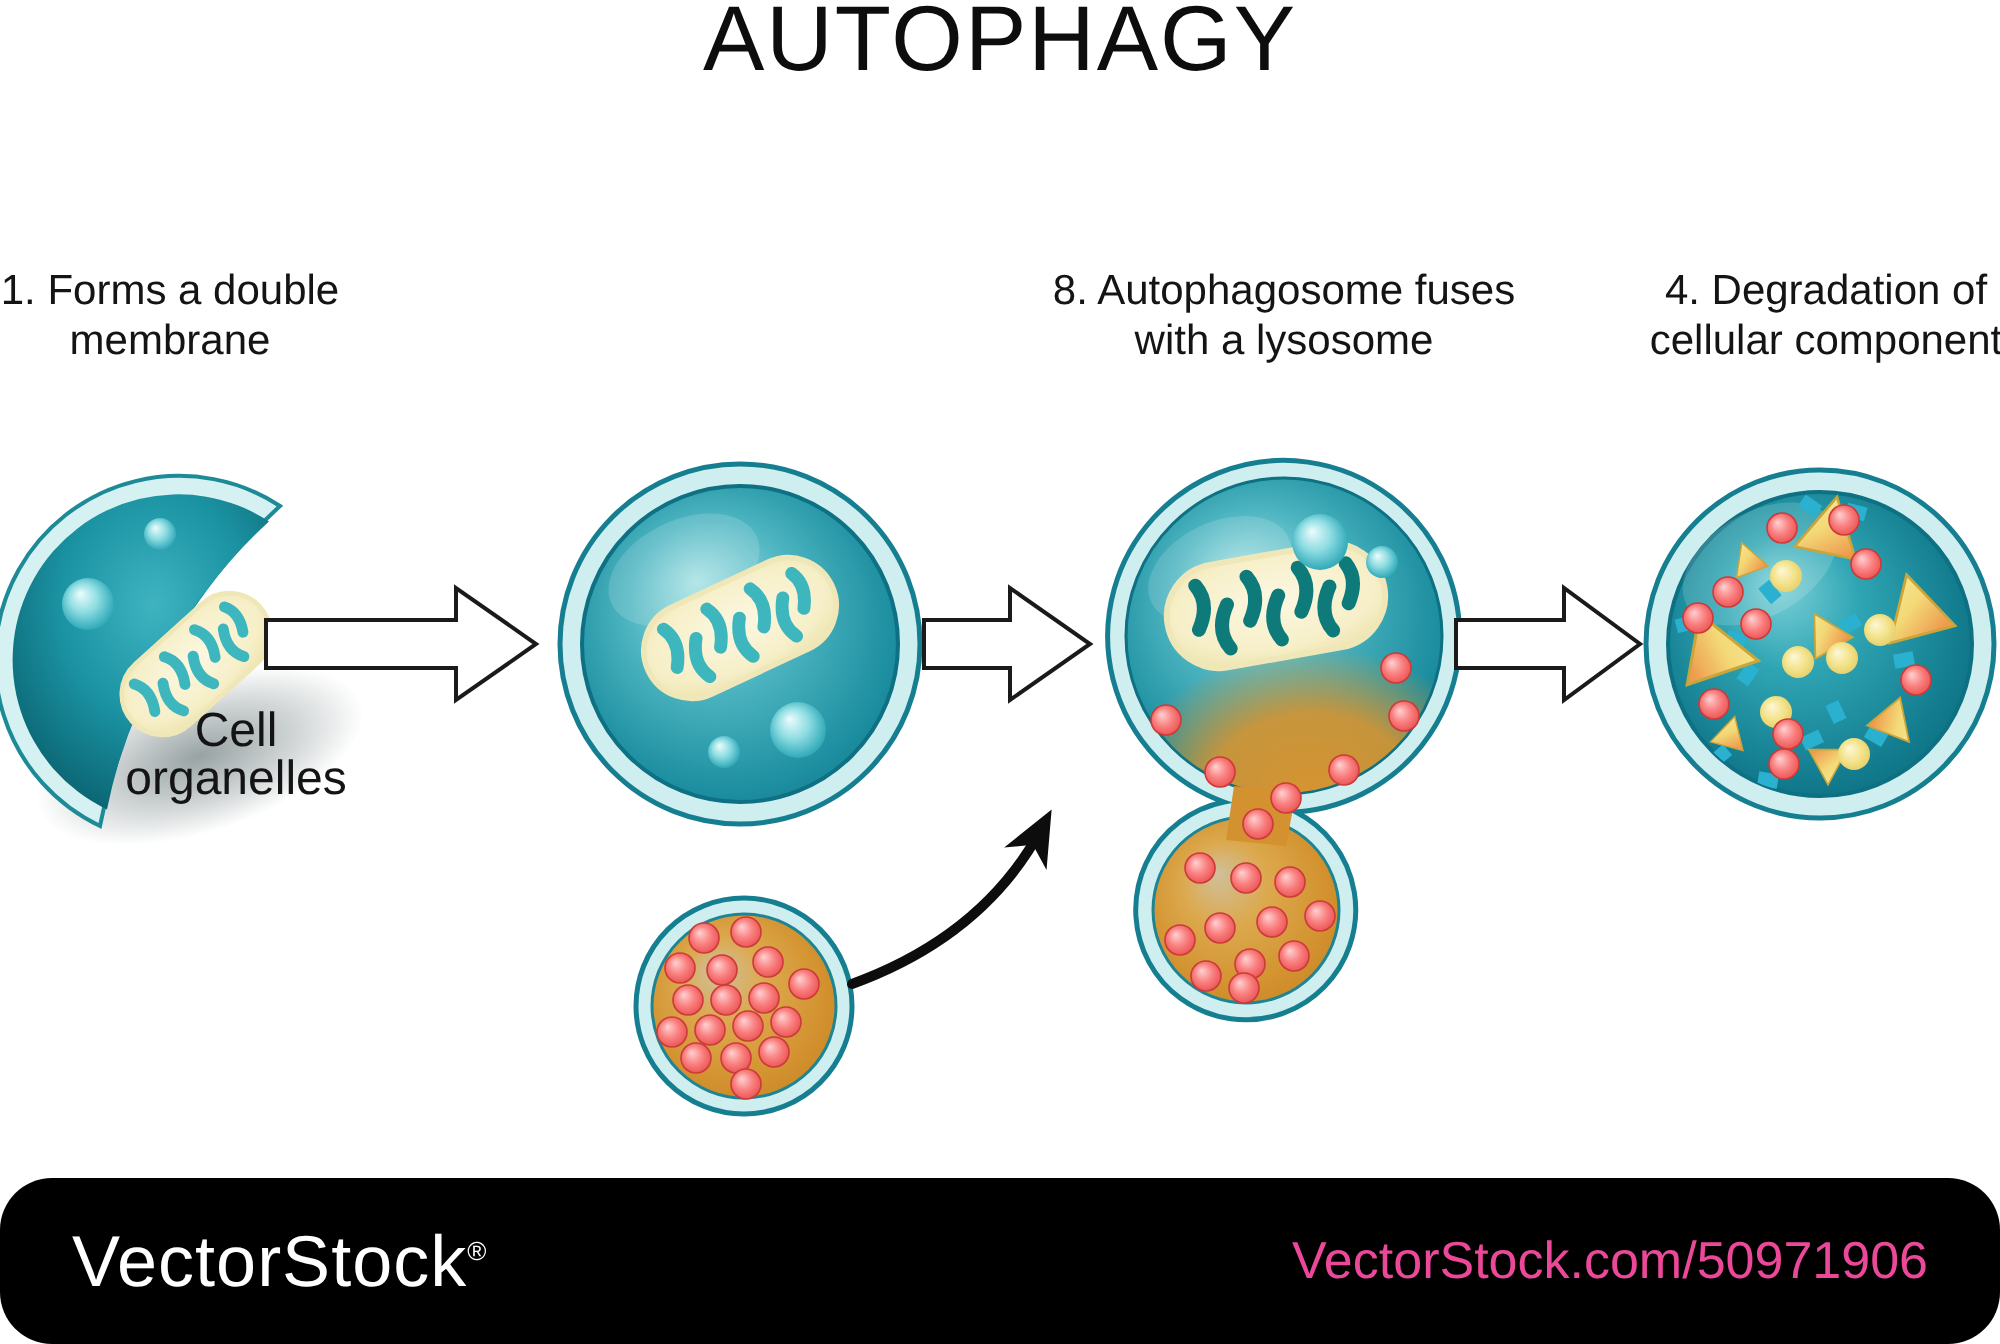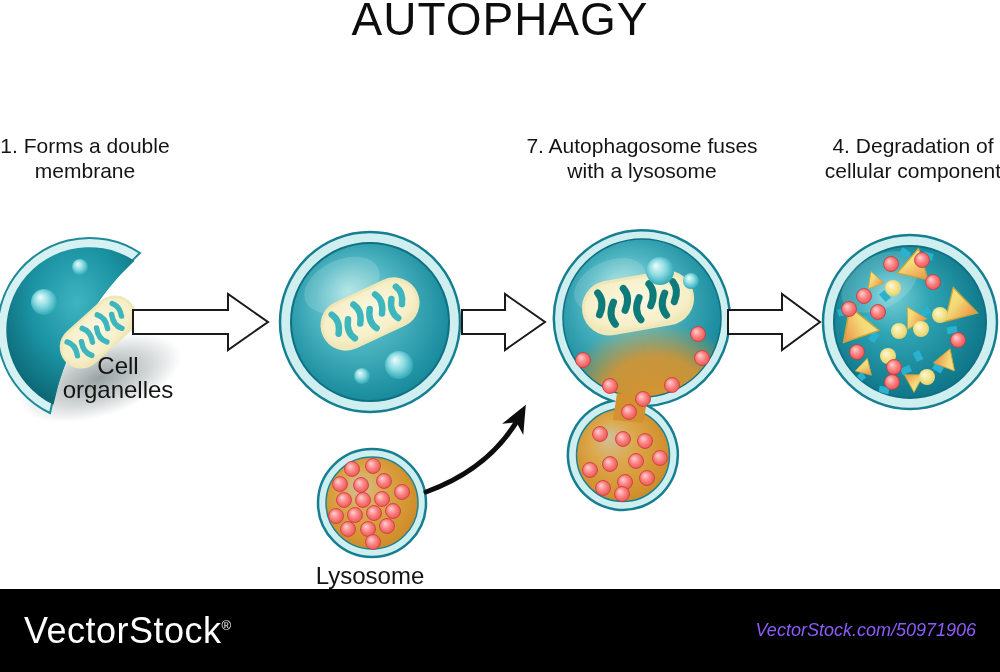--- a/index.html
+++ b/index.html
@@ -11,34 +11,34 @@
   #sl1{left:-10px;top:133px;width:190px;}
   #sl2{left:255px;top:133px;width:230px;}
   #sl3{left:517px;top:133px;width:250px;}
   #sl4{left:813px;top:133px;width:200px;}
   .anno{position:absolute;text-align:center;font-size:24px;line-height:24px;color:#141414;}
   #cell-organelles{left:60px;top:354px;width:116px;}
   #lysosome-label{left:295px;top:564px;width:150px;}
   svg.art{position:absolute;left:0;top:0;}
   .bar{position:absolute;left:0;top:589px;width:1000px;height:83px;background:#000;
        display:flex;align-items:center;justify-content:space-between;
-       padding:0 24px;box-sizing:border-box;}
+       padding:0 36px;box-sizing:border-box;border-radius:26px;}
   .logo{color:#fff;font-size:36px;letter-spacing:0.5px;}
   .logo sup{font-size:13px;}
-  .credit{color:#8b5cf6;font-size:18px;font-style:italic;}
+  .credit{color:#ec4899;font-size:26px;}
 </style>
 </head>
 <body>
 
 <div id="canvas">
 
   <div class="title">AUTOPHAGY</div>
 
   <div class="stage-label" id="sl1">1. Forms a double membrane</div>
-  <div class="stage-label" id="sl3">7. Autophagosome fuses with a lysosome</div>
+  <div class="stage-label" id="sl3">8. Autophagosome fuses with a lysosome</div>
   <div class="stage-label" id="sl4">4. Degradation of cellular component</div>
 
   <svg class="art" width="1000" height="612" viewBox="0 0 1000 612">
     <defs>
       <radialGradient id="bubbleG" cx="0.5" cy="0.5" fx="0.35" fy="0.3" r="0.7">
         <stop offset="0" stop-color="#eefcfd"></stop>
           <stop offset="0.4" stop-color="#8edde2"></stop>
         <stop offset="0.75" stop-color="#37adbc"></stop>
           <stop offset="1" stop-color="#15828f"></stop>
       </radialGradient>
@@ -244,20 +244,19 @@
 
     <g>
       <path d="M 426,492 Q 492,468 521,414" fill="none" stroke="#0d0d0d" stroke-width="5" stroke-linecap="round"></path>
       <g transform="translate(523,410) rotate(-62)">
         <polygon points="6,0 -22,12 -14,0 -22,-12" fill="#0d0d0d"></polygon>
       </g>
     </g>
   </svg>
 
   <div class="anno" id="cell-organelles">Cell organelles</div>
-  <div class="anno" id="lysosome-label">Lysosome</div>
 
   <div class="bar">
     <div class="logo"><span>VectorStock</span><sup>®</sup></div>
     <div class="credit">VectorStock.com/50971906</div>
   </div>
 
 </div>
 
 </body></html>

